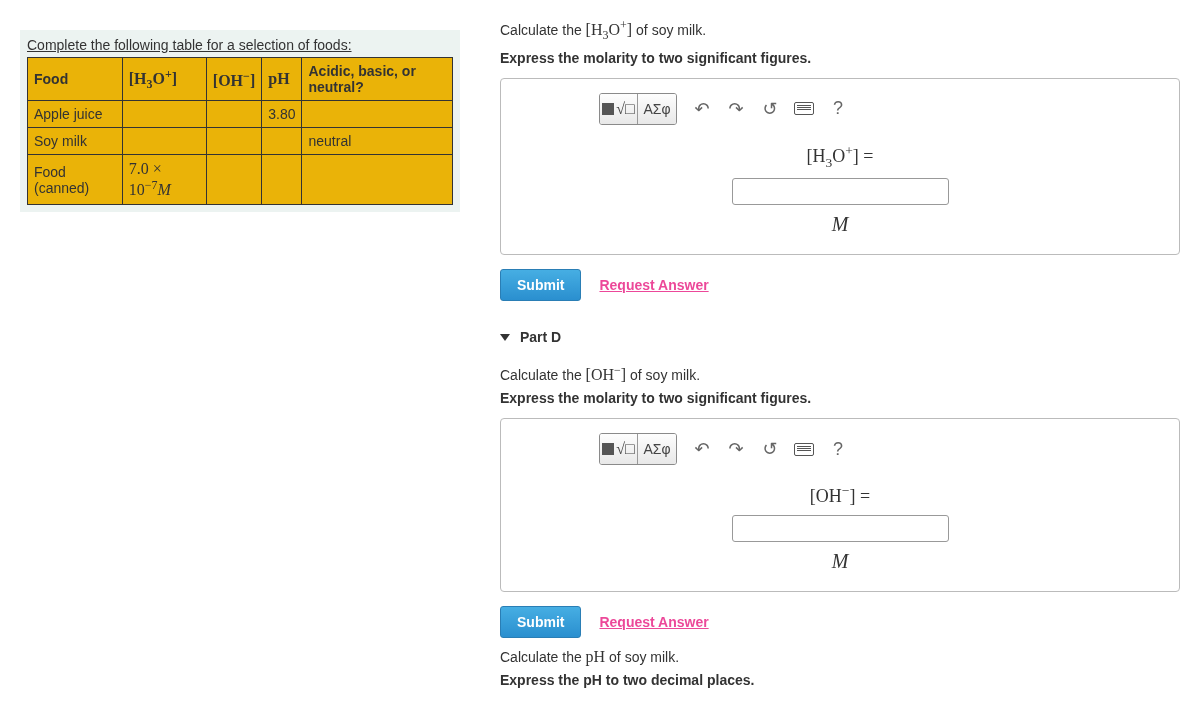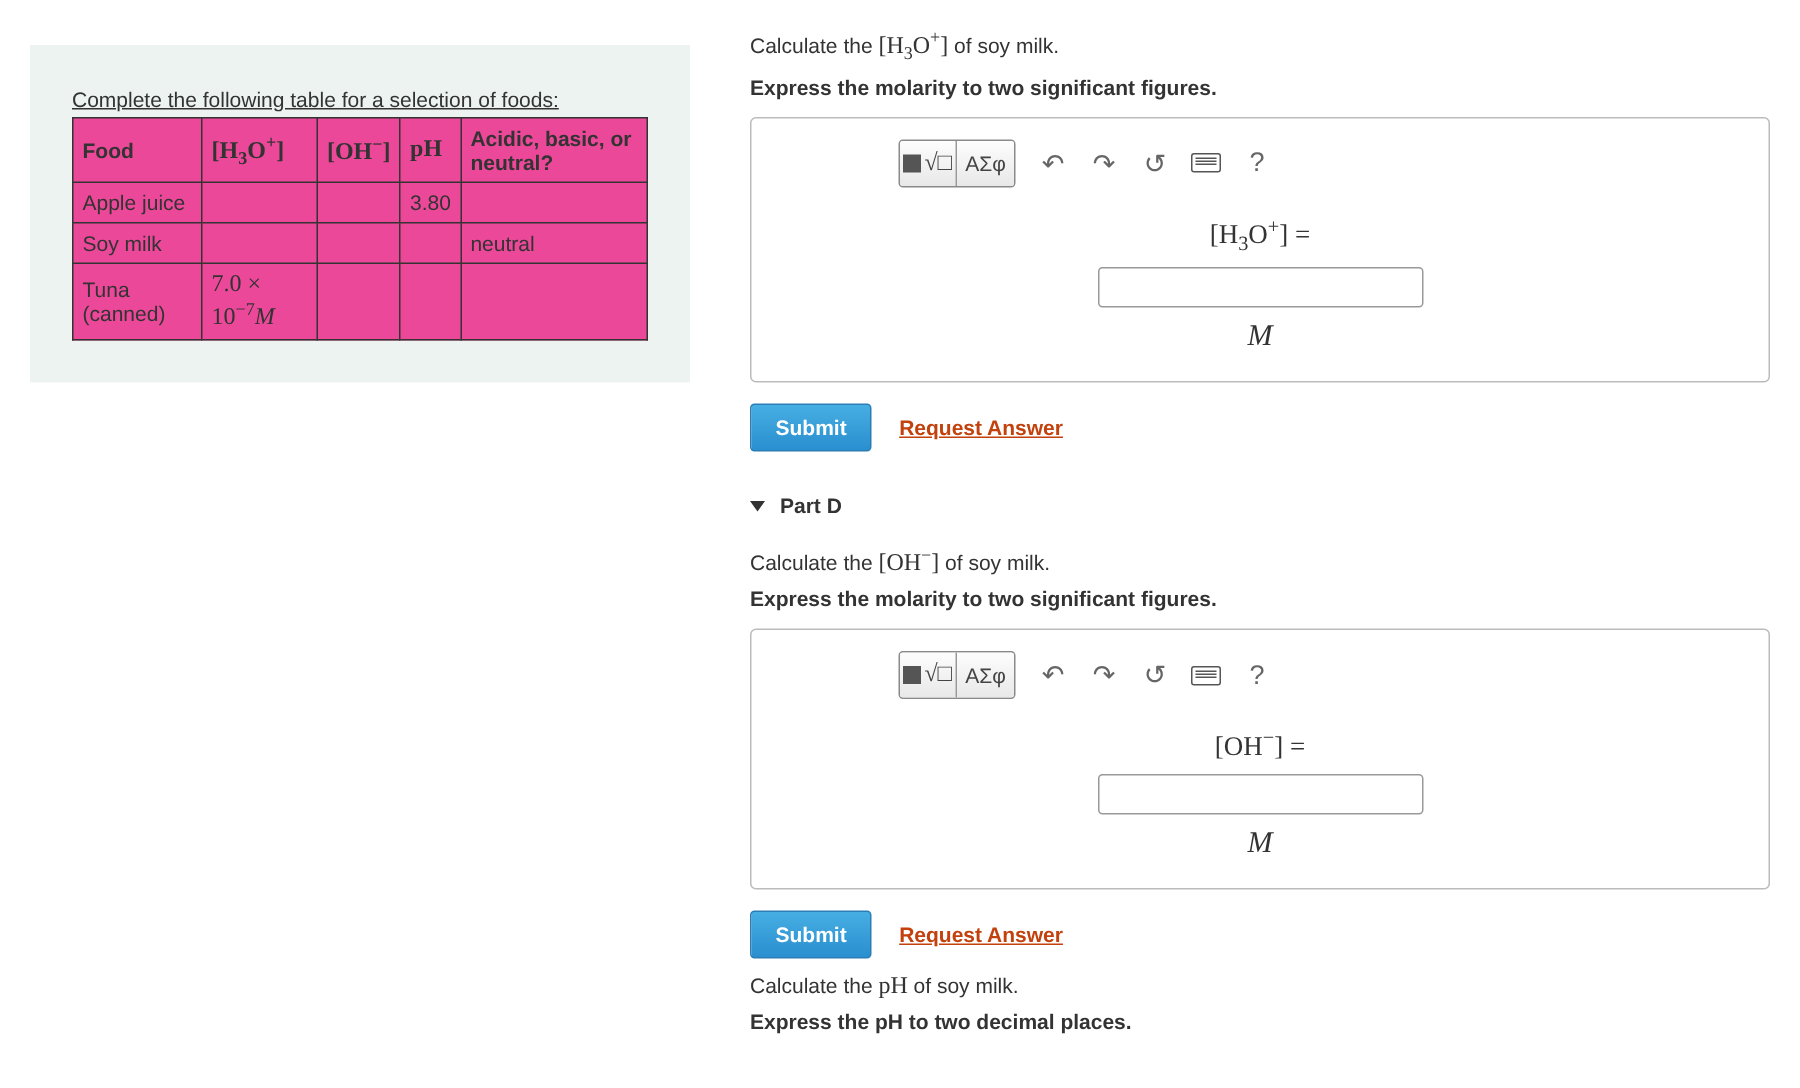--- a/index.html
+++ b/index.html
@@ -14,36 +14,36 @@
   .container {
     display: flex;
     width: 1200px;
     min-height: 725px;
     gap: 40px;
     padding: 10px 20px;
   }
   .left-panel {
     flex: 0 0 440px;
     background: #ecf3f1;
-    padding: 28px;
+    padding: 7px;
     align-self: flex-start;
     margin-top: 20px;
   }
   .right-panel {
     flex: 1;
     padding-top: 8px;
   }
   .table-caption {
     text-decoration: underline;
     margin-bottom: 4px;
   }
   table.foods {
     border-collapse: collapse;
     width: 100%;
-    background: #ec4899;
+    background: #eab308;
   }
   table.foods th, table.foods td {
     border: 1px solid #333;
     padding: 5px 6px;
     text-align: left;
     font-weight: normal;
     vertical-align: middle;
   }
   table.foods th { font-weight: bold; }
   .math-sup { font-size: 0.75em; vertical-align: super; }
@@ -135,21 +135,21 @@
     background: linear-gradient(#46aee3,#2a8fcf);
     color: #fff;
     border: 1px solid #2a7eb5;
     border-radius: 3px;
     padding: 7px 16px;
     font-size: 14px;
     font-weight: bold;
     cursor: pointer;
   }
   .req-link {
-    color: #c2410c;
+    color: #ec4899;
     text-decoration: underline;
     font-weight: bold;
     cursor: pointer;
     font-size: 14px;
   }
   .part-header {
     display: flex;
     align-items: center;
     gap: 10px;
     margin-top: 28px;
@@ -190,21 +190,21 @@
         <td></td>
       </tr>
       <tr>
         <td>Soy milk</td>
         <td></td>
         <td></td>
         <td></td>
         <td>neutral</td>
       </tr>
       <tr>
-        <td>Tuna (canned)</td>
+        <td>Food (canned)</td>
         <td><span class="serif">7.0 × 10<span class="math-sup">−7</span><span class="italic">M</span></span></td>
         <td></td>
         <td></td>
         <td></td>
       </tr>
     </tbody>
       </table>
   </div>
 
   <div class="right-panel">

